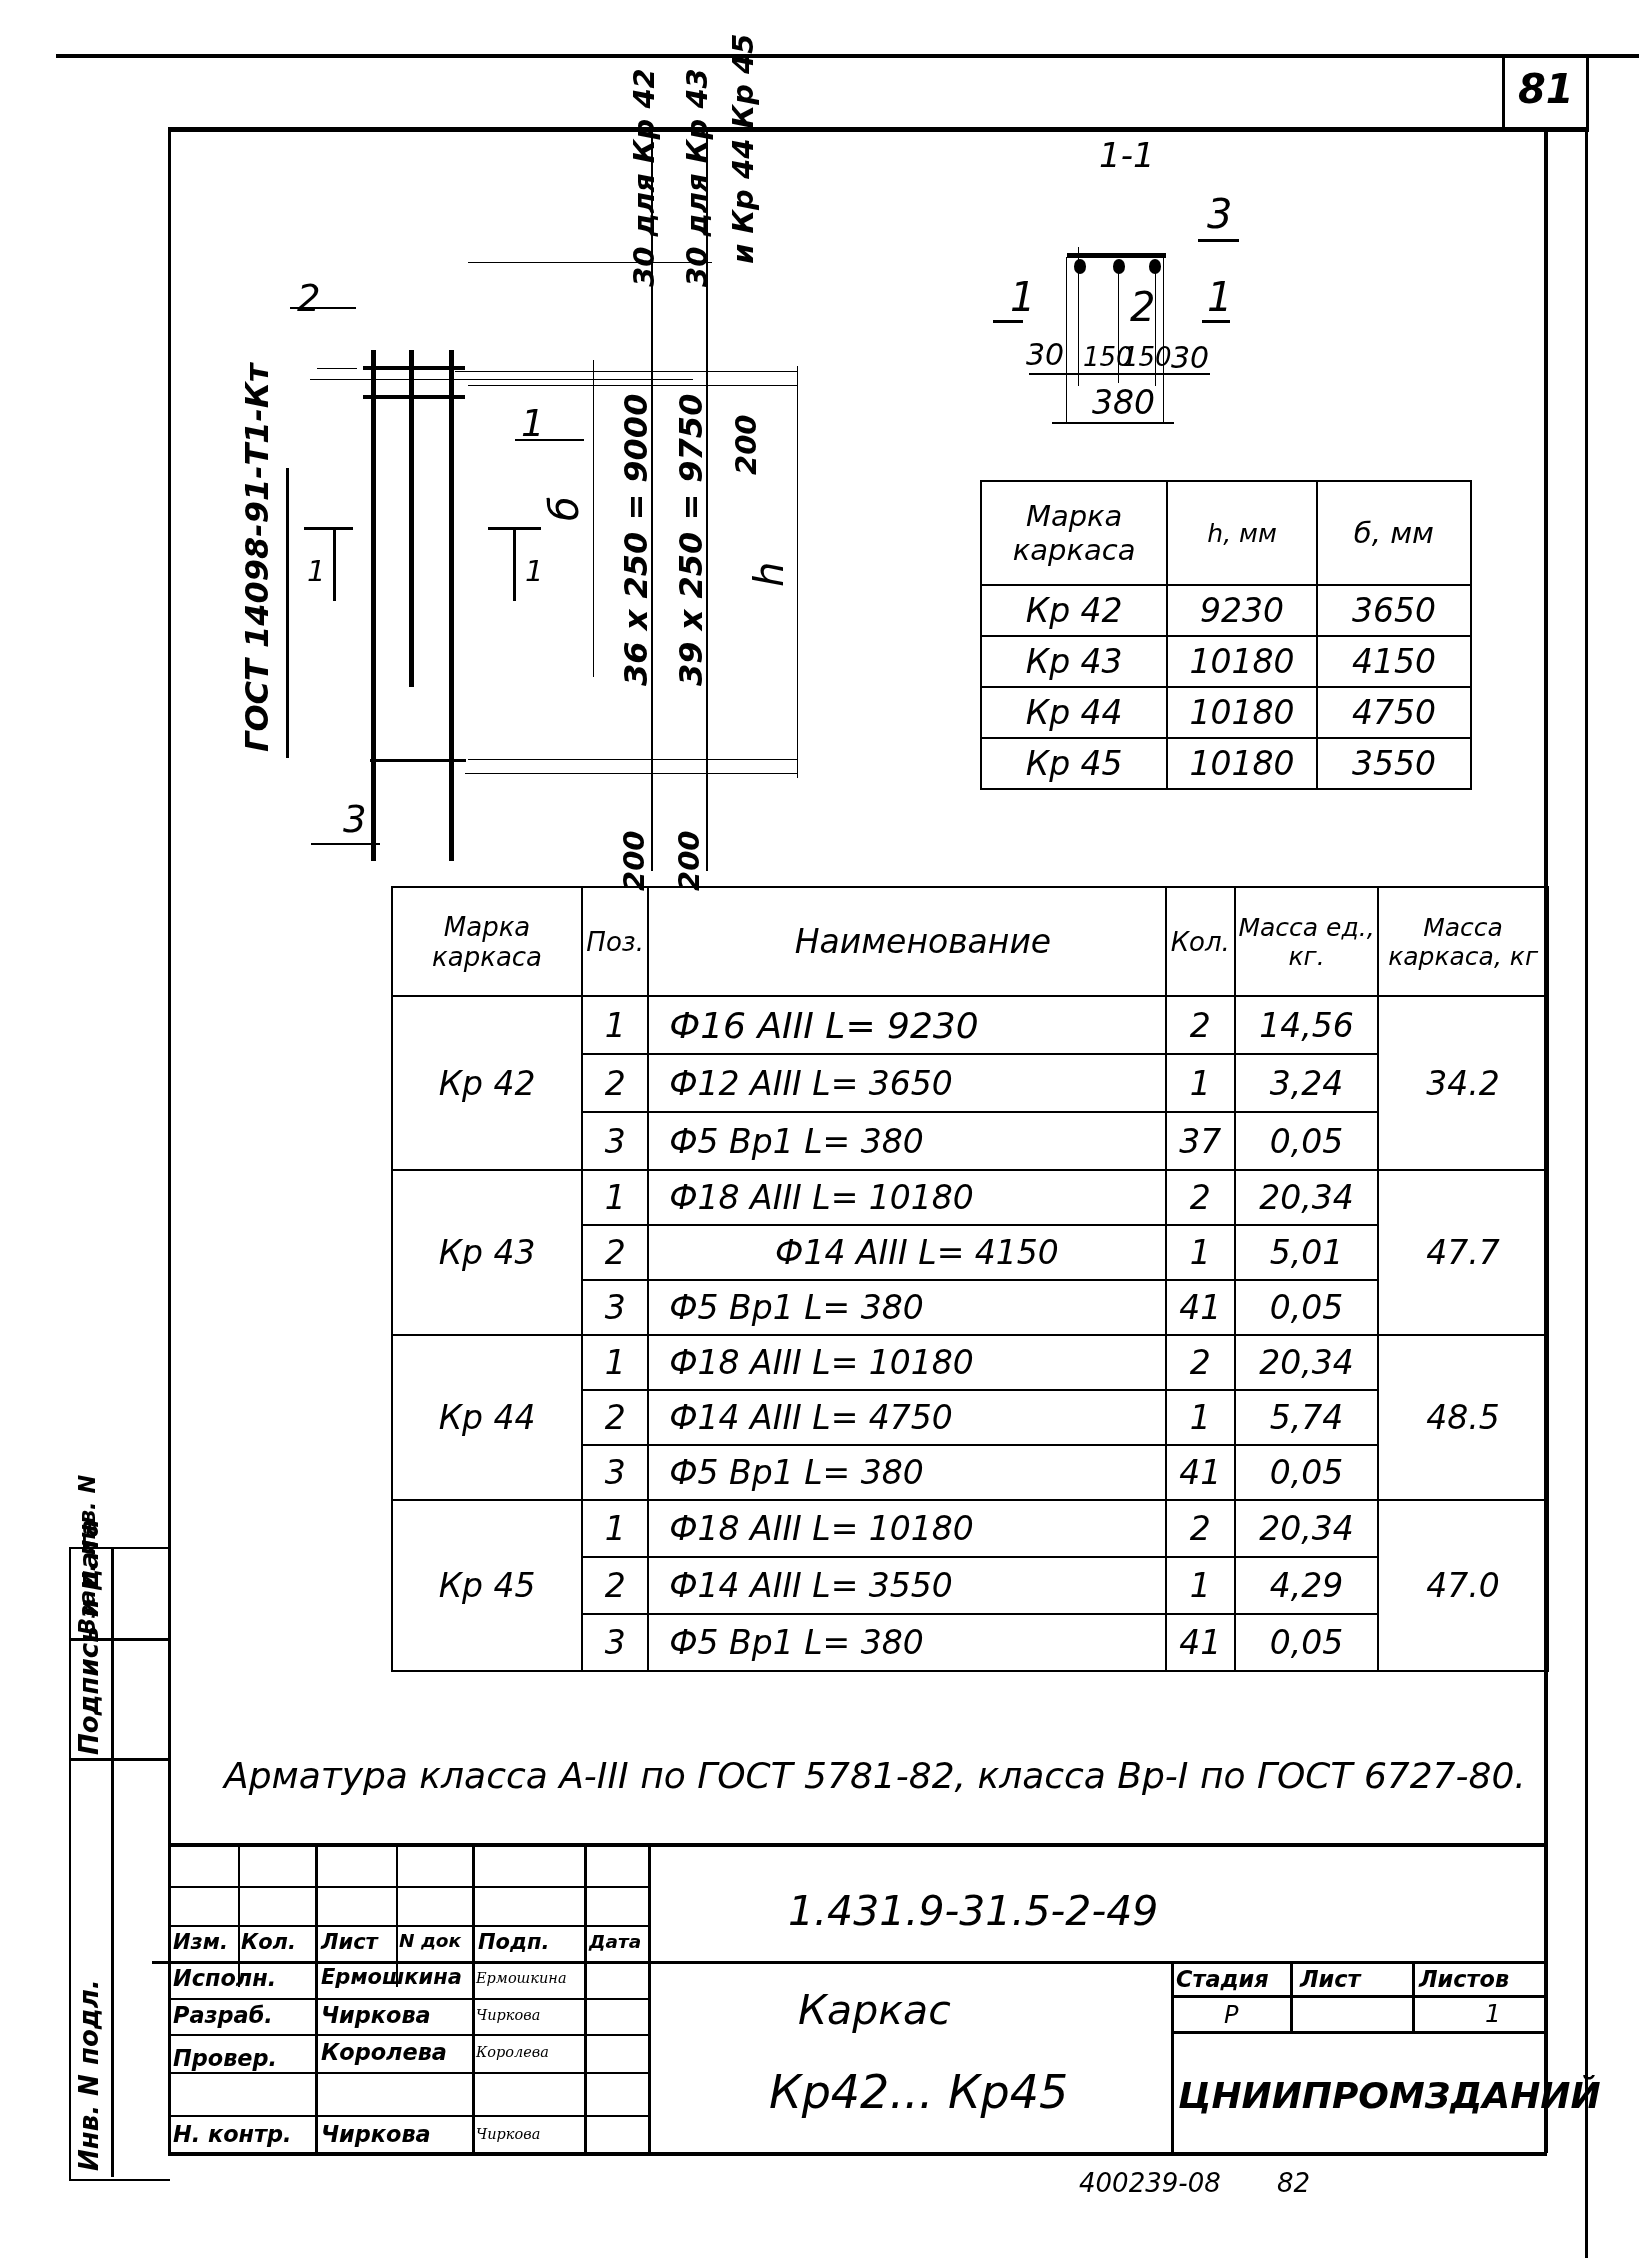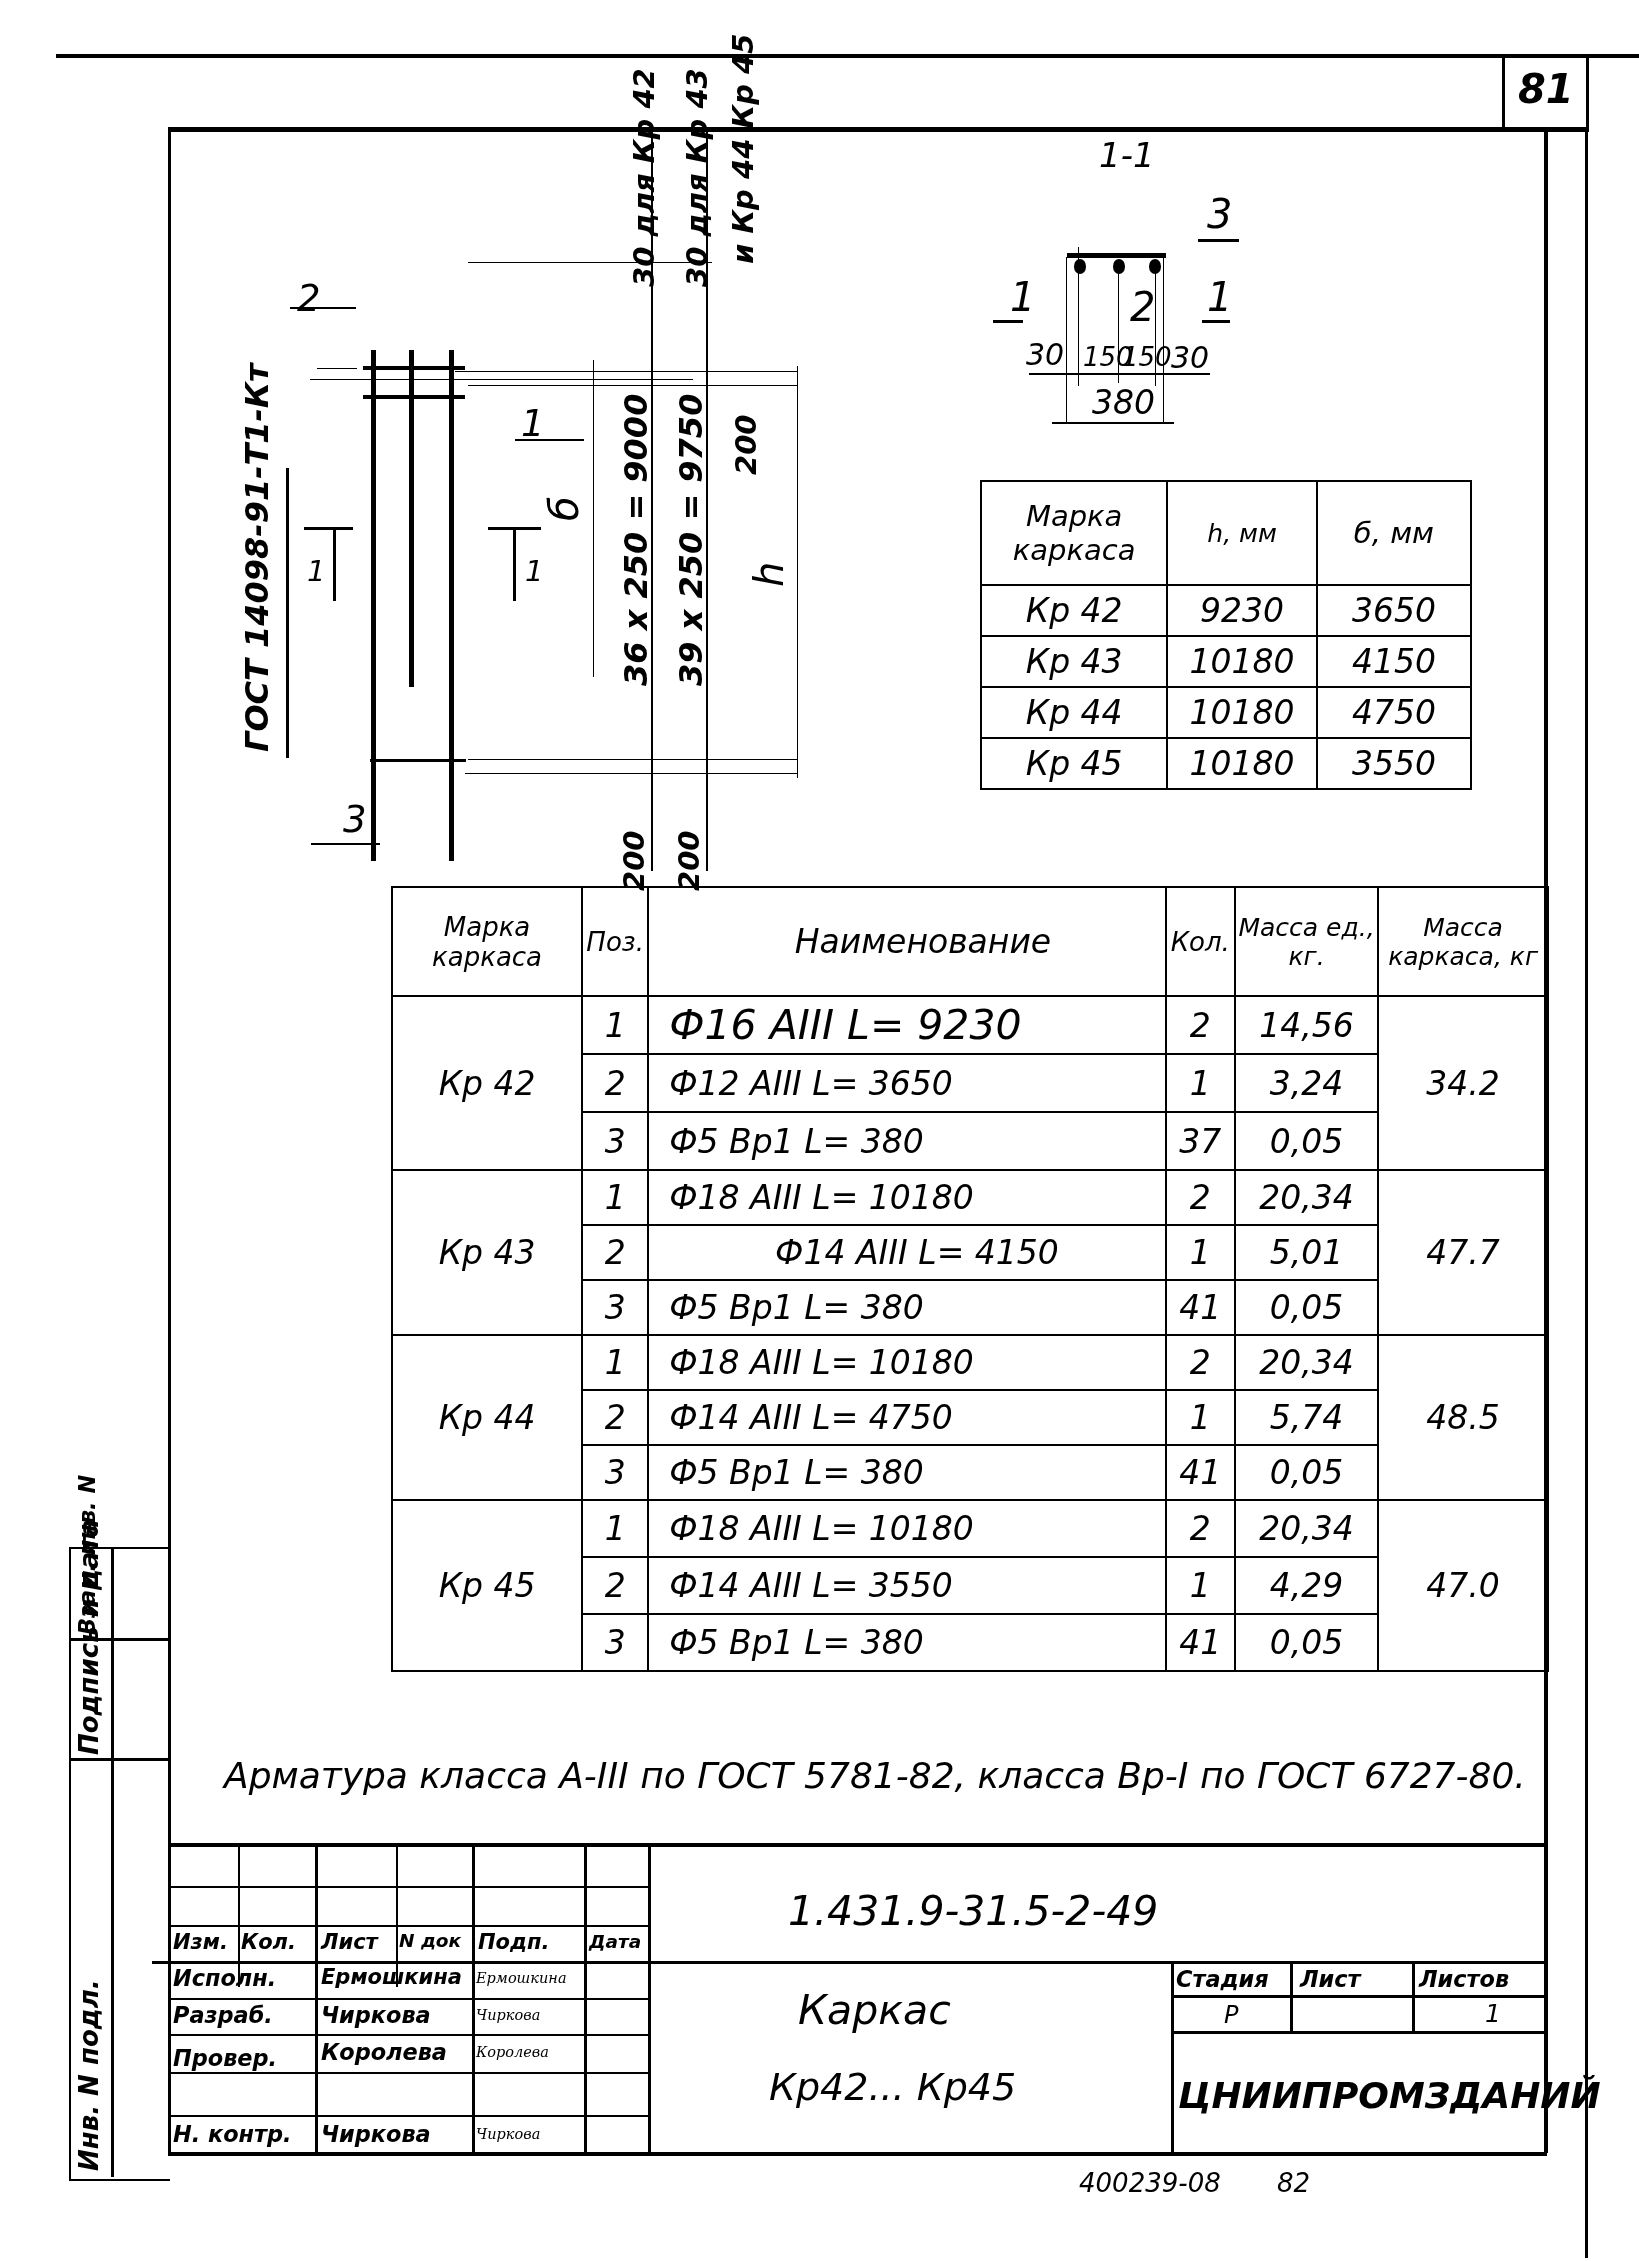--- a/index.html
+++ b/index.html
@@ -141,21 +141,21 @@
     <td style="width:63px;font-size:26px;">Поз.</td>
     <td style="width:475px;font-size:33px;padding-left:32px;">Наименование</td>
     <td style="width:66px;font-size:26px;">Кол.</td>
     <td style="width:139px;font-size:25px;line-height:29px;">Масса ед., кг.</td>
     <td style="width:165px;font-size:25px;line-height:29px;">Масса каркаса, кг</td>
   </tr>
 
   <tr style="height:58px;">
     <td rowspan="3" style="font-size:33px;">Кр 42</td>
     <td style="font-size:33px;">1</td>
-    <td style="font-size:41px;text-align:left;padding-left:20px;">Ф16 АIII  L= 9230</td>
+    <td style="font-size:36px;text-align:left;padding-left:20px;">Ф16 АIII  L= 9230</td>
     <td style="font-size:33px;">2</td>
     <td style="font-size:33px;">14,56</td>
     <td rowspan="3" style="font-size:33px;">34.2</td>
   </tr>
   <tr style="height:58px;">
     <td style="font-size:33px;">2</td>
     <td style="font-size:33px;text-align:left;padding-left:20px;">Ф12 АIII  L= 3650</td>
     <td style="font-size:33px;">1</td>
     <td style="font-size:33px;">3,24</td>
   </tr>
@@ -279,21 +279,21 @@
   <div class="abs hand" style="left:321px;top:2039px;font-size:22.4px;font-weight:bold;">Королева</div>
   <div class="abs hand" style="left:476px;top:2044px;font-size:14.5px;font-family:'DejaVu Serif',serif;">Королева</div>
 
   <div class="abs hand" style="left:173px;top:2121px;font-size:22.4px;font-weight:bold;">Н. контр.</div>
   <div class="abs hand" style="left:321px;top:2121px;font-size:22.4px;font-weight:bold;">Чиркова</div>
   <div class="abs hand" style="left:476px;top:2126px;font-size:14.5px;font-family:'DejaVu Serif',serif;">Чиркова</div>
 
   <div class="abs hand" style="left:788px;top:1887px;font-size:41px;">1.431.9-31.5-2-49</div>
 
   <div class="abs hand" style="left:798px;top:1986px;font-size:41px;">Каркас</div>
-  <div class="abs hand" style="left:769px;top:2065px;font-size:38px;">Кр42... Кр45</div>
+  <div class="abs hand" style="left:769px;top:2065px;font-size:46px;">Кр42... Кр45</div>
 
   <div class="line" style="left:1171px;top:1963px;width:3.3px;height:191px;"></div>
   <div class="line" style="left:1173px;top:1995px;width:373px;height:2.6px;"></div>
   <div class="line" style="left:1173px;top:2031px;width:373px;height:3.3px;"></div>
   <div class="line" style="left:1290px;top:1963px;width:2.6px;height:70px;"></div>
   <div class="line" style="left:1412px;top:1963px;width:2.6px;height:70px;"></div>
   <div class="abs hand" style="left:1176px;top:1966px;font-size:22.4px;font-weight:bold;font-style:italic;">Стадия</div>
   <div class="abs hand" style="left:1300px;top:1966px;font-size:22.4px;font-weight:bold;">Лист</div>
   <div class="abs hand" style="left:1419px;top:1966px;font-size:22.4px;font-weight:bold;">Листов</div>
   <div class="abs hand" style="left:1224px;top:2001px;font-size:24px;">Р</div>

